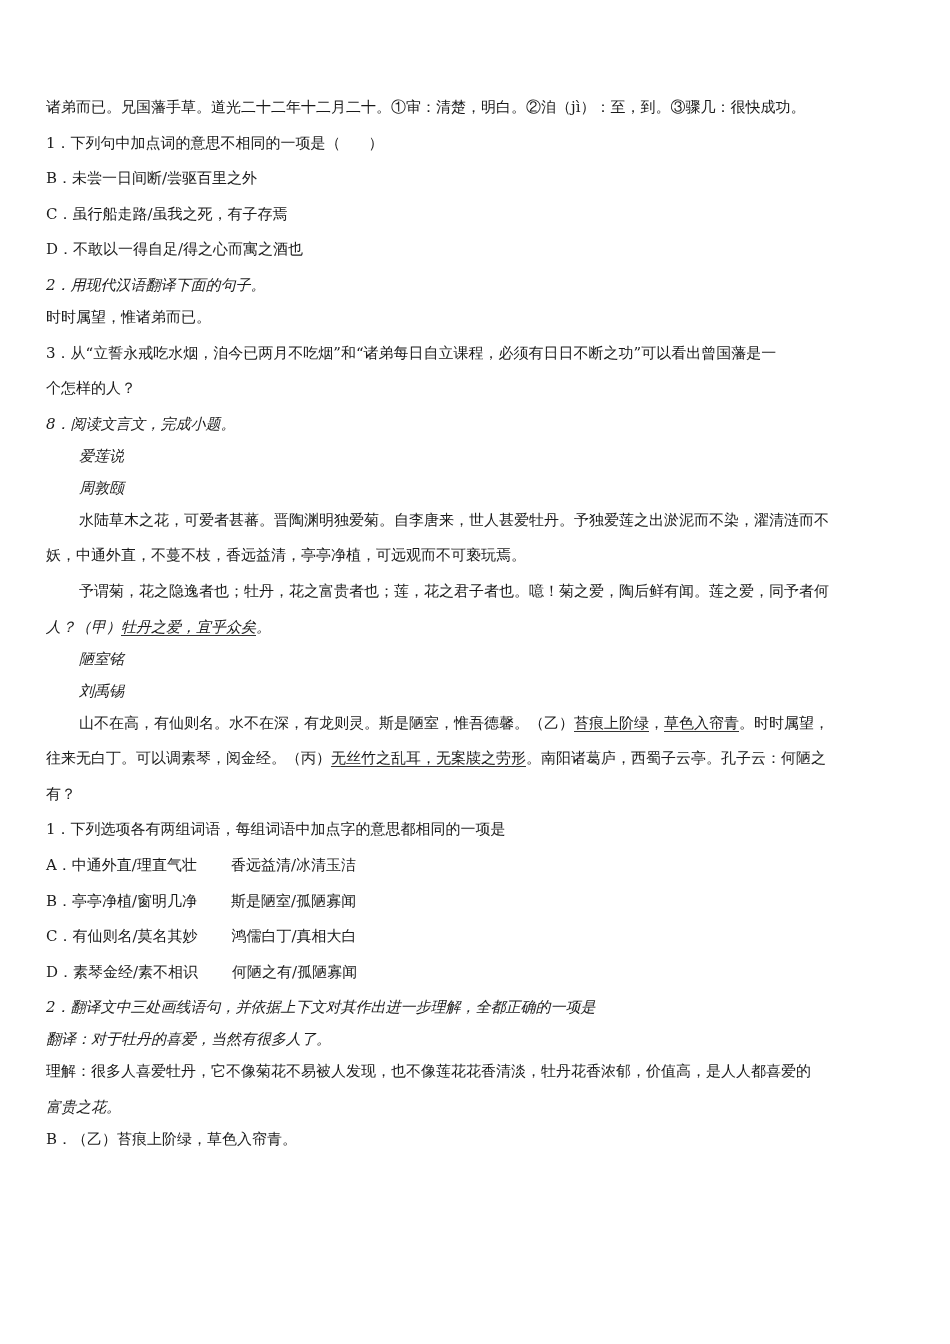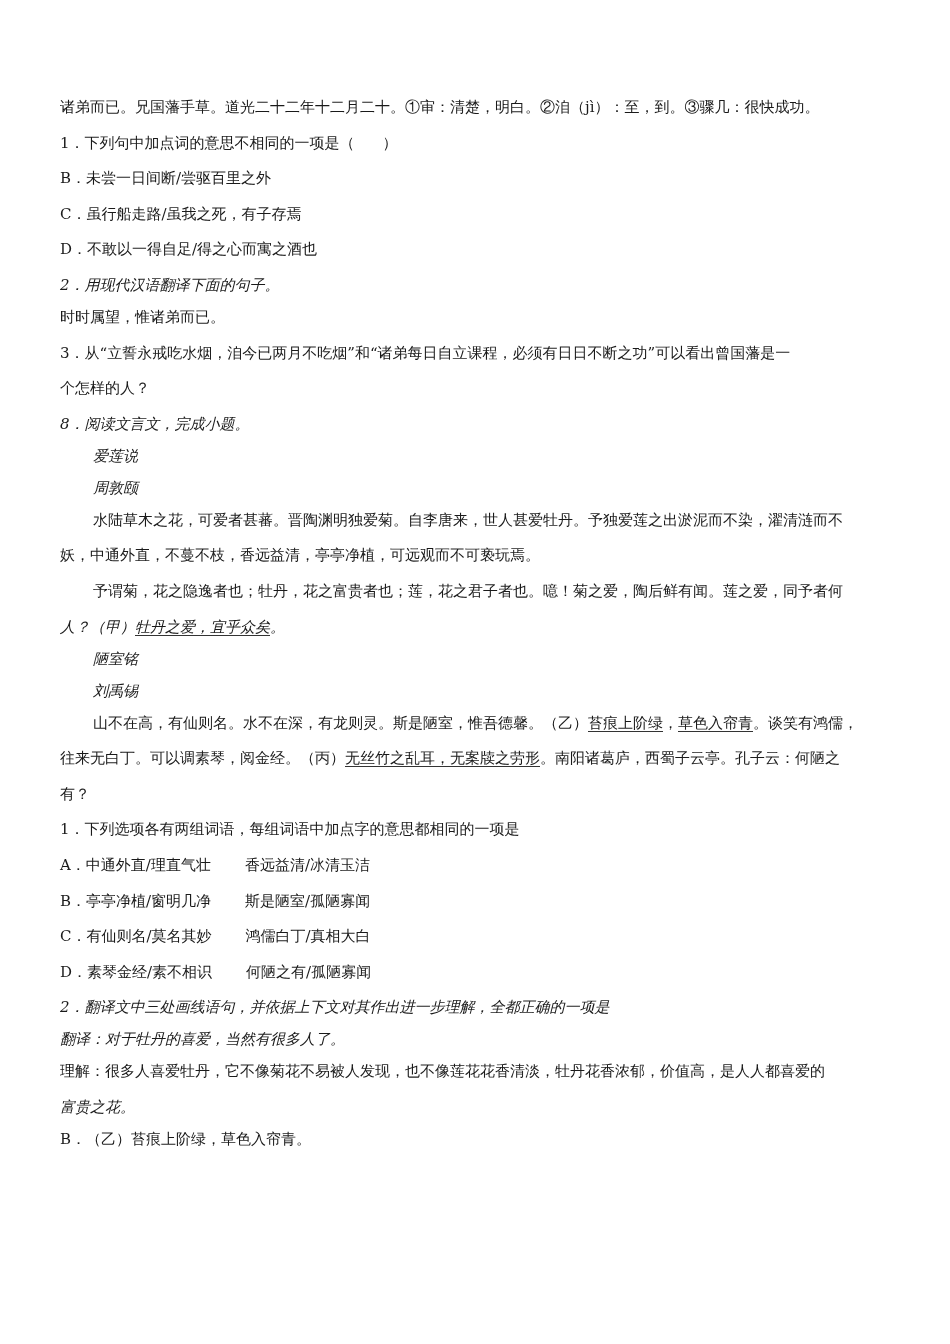--- a/index.html
+++ b/index.html
@@ -10,21 +10,21 @@
     body {
       width: 950px;
       height: 1344px;
       position: relative;
       overflow: hidden;
       font-family: "DejaVu Serif", "Liberation Serif", serif;
       color: #1a1a1a;
     }
     .page {
       position: absolute;
-      left: 60px;
+      left: 46px;
       top: 98px;
       width: 866px;
     }
     .line {
       font-size: 15px;
       line-height: 18px;
       white-space: nowrap;
       height: 18px;
       margin-bottom: 17.6px;
     }
@@ -59,21 +59,21 @@
 
   <div class="line tight indent">爱莲说</div>
   <div class="line tight indent">周敦颐</div>
   <div class="line indent">水陆草木之花，可爱者甚蕃。晋陶渊明独爱菊。自李唐来，世人甚爱牡丹。予独爱莲之出淤泥而不染，濯清涟而不</div>
   <div class="line">妖，中通外直，不蔓不枝，香远益清，亭亭净植，可远观而不可亵玩焉。</div>
   <div class="line indent">予谓菊，花之隐逸者也；牡丹，花之富贵者也；莲，花之君子者也。噫！菊之爱，陶后鲜有闻。莲之爱，同予者何</div>
   <div class="line tight"><span>人？（甲）</span><span class="ul">牡丹之爱，宜乎众矣</span><span>。</span></div>
 
   <div class="line tight indent">陋室铭</div>
   <div class="line tight indent">刘禹锡</div>
-  <div class="line indent"><span>山不在高，有仙则名。水不在深，有龙则灵。斯是陋室，惟吾德馨。（乙）</span><span class="ul">苔痕上阶绿</span><span>，</span><span class="ul">草色入帘青</span><span>。谈笑有鸿儒，</span></div>
+  <div class="line indent"><span>山不在高，有仙则名。水不在深，有龙则灵。斯是陋室，惟吾德馨。（乙）</span><span class="ul">苔痕上阶绿</span><span>，</span><span class="ul">草色入帘青</span><span>。时时属望，</span></div>
   <div class="line"><span>往来无白丁。可以调素琴，阅金经。（丙）</span><span class="ul">无丝竹之乱耳，无案牍之劳形</span><span>。南阳诸葛庐，西蜀子云亭。孔子云：何陋之</span></div>
   <div class="line">有？</div>
 
   <div class="line">1．下列选项各有两组词语，每组词语中加点字的意思都相同的一项是</div>
   <div class="line"><span>A．中通外直/理直气壮</span><span class="gap"></span><span>香远益清/冰清玉洁</span></div>
   <div class="line"><span>B．亭亭净植/窗明几净</span><span class="gap"></span><span>斯是陋室/孤陋寡闻</span></div>
   <div class="line"><span>C．有仙则名/莫名其妙</span><span class="gap"></span><span>鸿儒白丁/真相大白</span></div>
   <div class="line"><span>D．素琴金经/素不相识</span><span class="gap"></span><span>何陋之有/孤陋寡闻</span></div>
 
   <div class="line tight">2．翻译文中三处画线语句，并依据上下文对其作出进一步理解，全都正确的一项是</div>

